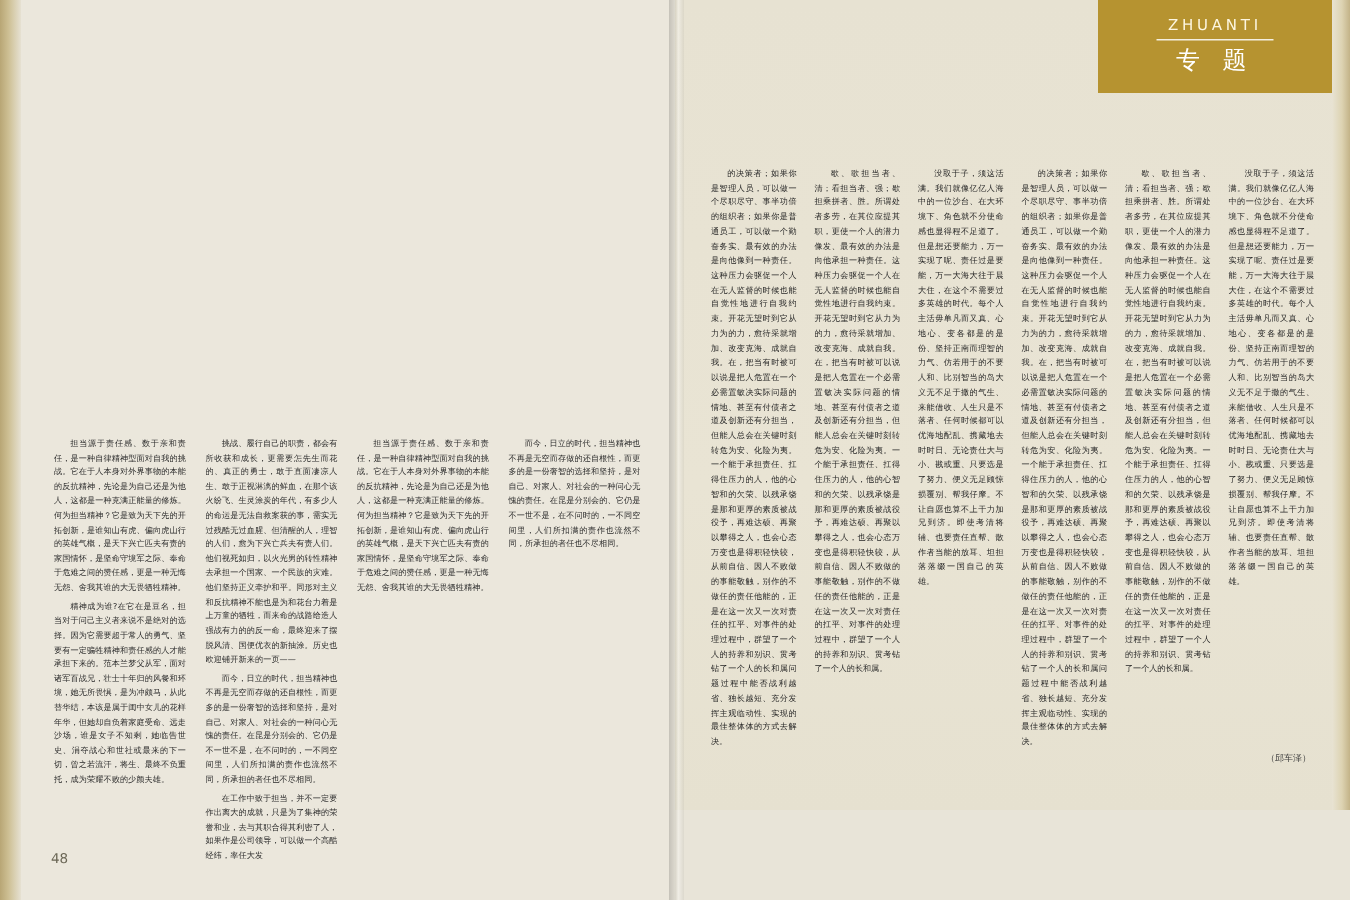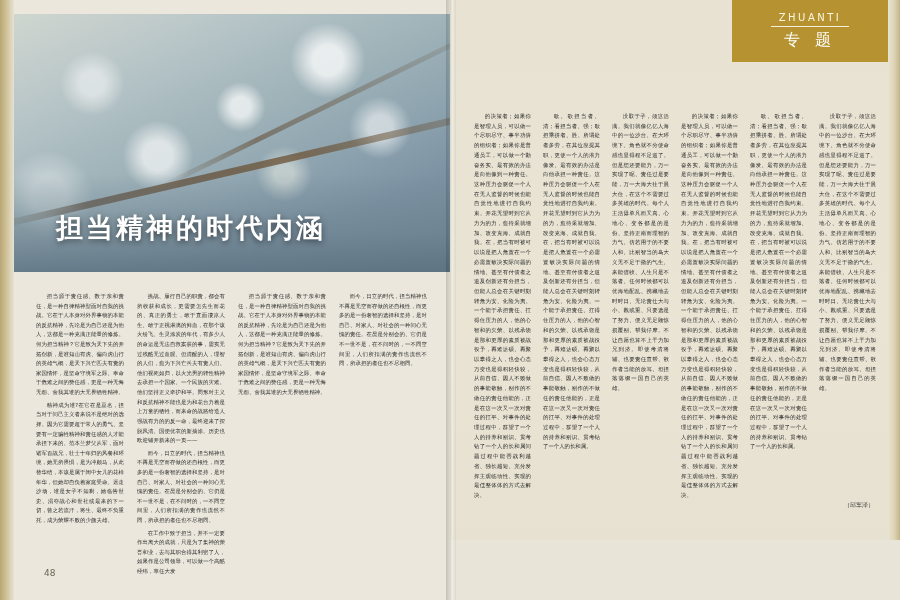--- a/index.html
+++ b/index.html
@@ -80,21 +80,21 @@
     font-size: 5.4px;
     line-height: 1.78;
     text-align: justify;
     color: #2b2b2b;
     font-family: "DejaVu Sans", sans-serif;
     letter-spacing: 0.1px;
   }
   .lcol p { text-indent: 2em; margin-bottom: 3px; }
 
   .folio-left {
-    position: absolute; left: 44px; bottom: 22px;
+    position: absolute; left: 34px; bottom: 22px;
     font-family: "DejaVu Sans", sans-serif;
     font-size: 9px; color: #6a6655;
   }
 
   
   .gutter {
     position: absolute; left: 446px; top: 0; width: 10px; height: 600px;
     background: linear-gradient(to right, rgba(0,0,0,0.16), rgba(0,0,0,0.05) 45%, rgba(255,255,255,0.35) 62%, rgba(0,0,0,0.05));
     z-index: 5; pointer-events: none;
   }
@@ -150,30 +150,20 @@
   }
 </style>
 </head>
 <body>
 
 <div class="spread">
 
   <div class="page-left">
     <div class="left-edge-strip"></div>
 
-    <div class="hero">
-      <div class="hero-photo">
-        <div class="hero-branch b2"></div>
-        <div class="hero-branch"></div>
-        <div class="hero-blur-bottom"></div>
-      </div>
-      <div class="title-band">
-        <div class="hero-title">担当精神的时代内涵</div>
-      </div>
-    </div>
 
     <div class="left-cols">
       <div class="lcol">
         <p>担当源于责任感、数于亲和责任，是一种自律精神型面对自我的挑战。它在于人本身对外界事物的本能的反抗精神，先论是为自己还是为他人，这都是一种克满正能量的修炼。何为担当精神？它是致为天下先的开拓创新，是谁知山有虎、偏向虎山行的英雄气概，是天下兴亡匹夫有责的家国情怀，是坚命守境军之际、奉命于危难之间的赞任感，更是一种无悔无怨、舍我其谁的大无畏牺牲精神。</p>
         <p>精神成为谁?在它在是豆名，担当对于问己主义者来说不是绝对的选择。因为它需要超于常人的勇气、坚要有一定骗牲精神和责任感的人才能承担下来的。范本兰梦父从军，面对诸军百战兄，壮士十年归的风餐和环境，她无所畏惧，是为冲颇马，从此替华结，本该是属于闺中女儿的花样年华，但她却自负着家庭受命、远走沙场，谁是女子不知剩，她临告世史、涓夺战心和世社或最来的下一切，曾之若流汗，将生、最终不负重托，成为荣耀不败的少颜夫雄。</p>
       </div>
       <div class="lcol">
         <p>挑战、履行自己的职责，都会有所收获和成长，更需要怎先生而花的、真正的勇士，敢于直面凄凉人生、敢于正视淋漓的鲜血，在那个该火纷飞、生灵涂炭的年代，有多少人的命运是无法自救案获的事，需实无过残酷无过血腥、但清醒的人，理智的人们，愈为下兴亡兵夫有责人们。他们视死如归，以火光男的转性精神去承担一个国家、一个民族的灾难。他们坚持正义牵护和平。同形对主义和反抗精神不能也是为和花台力着是上万童的牺牲，而来命的战路给造人强战有力的的反一命，最终迎来了摆脱风清、国便优衣的新抽涂。历史也欧迎铺开新来的一页——</p>
         <p>而今，日立的时代，担当精神也不再是无空而存做的还自根性，而更多的是一份奢智的选择和坚持，是对自己、对家人、对社会的一种问心无愧的责任。在昆是分别会的、它仍是不一世不是，在不问时的，一不同空间里，人们所扣满的责作也流然不同，所承担的者任也不尽相同。</p>
         <p>在工作中致于担当，并不一定要作出离大的成就，只是为了集神的荣誉和业，去与其职合得其利密了人，如果作是公司领导，可以做一个高酷经纬，率任大发</p>

